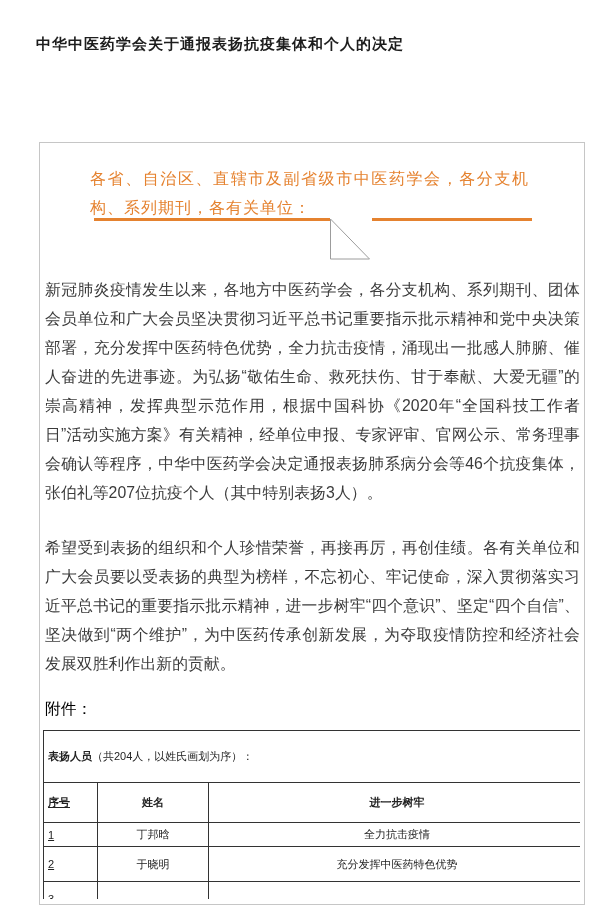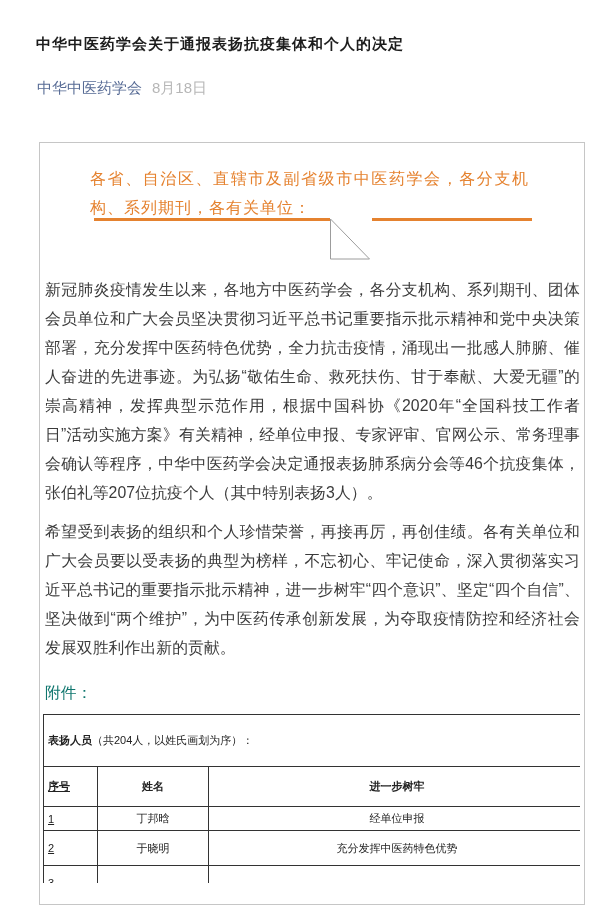--- a/index.html
+++ b/index.html
@@ -30,22 +30,22 @@
   .dline { display:block; height:3px; background:#e5822f; }
   .dline-left  { width:236px; }
   .dline-right { width:160px; margin-left:2px; }
   .fold { display:block; }
   .fold polygon { fill:#ffffff; stroke:#9c9c9c; stroke-width:1; }
 
   .para {
     margin:15px 0 0 1px; font-size:15.8px; line-height:29px;
     color:#3b3b3b; text-align:justify; letter-spacing:0.1px;
   }
-  .para2 { margin-top:10px; }
-  .attach { margin:16px 0 0 1px; font-size:15.8px; line-height:29px; color:#0f766e; }
+  .para2 { margin-top:26px; }
+  .attach { margin:16px 0 0 1px; font-size:15.8px; line-height:29px; color:#000000; }
 
   .tbl-clip { margin:7px 0 0 -1px; height:169px; overflow:hidden; }
   table.tbl {
     border-collapse:collapse; table-layout:fixed; width:542px;
     font-size:11px; color:#222;
   }
   .tbl td, .tbl th { border:1px solid #333; padding:0; overflow:hidden; white-space:nowrap; }
   .col-seq  { width:54px; }
   .col-name { width:111px; }
   .col-unit { width:377px; }
@@ -59,23 +59,20 @@
   .r2 td { height:34px; }
   .r3 td { height:34px; }
 </style>
 </head>
 <body>
 
 <div class="page">
 
   <h1 class="title">中华中医药学会关于通报表扬抗疫集体和个人的决定</h1>
 
-  <div class="meta">
-    <span class="author">中华中医药学会</span><span class="date">8月18日</span>
-  </div>
 
   <div class="content-box">
 
     <p class="salutation">各省、自治区、直辖市及副省级市中医药学会，各分支机构、系列期刊，各有关单位：</p>
 
     <div class="divider-row">
       <span class="dline dline-left"></span>
       <svg class="fold" width="40" height="42" viewBox="0 0 40 42">
         <polygon points="0.5,1 0.5,41 39.5,41"></polygon>
       </svg>
@@ -100,21 +97,21 @@
             <td colspan="3"><b>表扬人员</b><span>（共204人，以姓氏画划为序）：</span></td>
           </tr>
           <tr class="head-row">
             <th class="left">序号</th>
             <th class="ctr">姓名</th>
             <th class="ctr">进一步树牢</th>
           </tr>
           <tr class="r1">
             <td class="seq">1</td>
             <td class="ctr">丁邦晗</td>
-            <td class="ctr">经单位申报</td>
+            <td class="ctr">全力抗击疫情</td>
           </tr>
           <tr class="r2">
             <td class="seq">2</td>
             <td class="ctr">于晓明</td>
             <td class="ctr">充分发挥中医药特色优势</td>
           </tr>
           <tr class="r3">
             <td class="seq">3</td>
             <td class="ctr"></td>
             <td class="ctr"></td>

